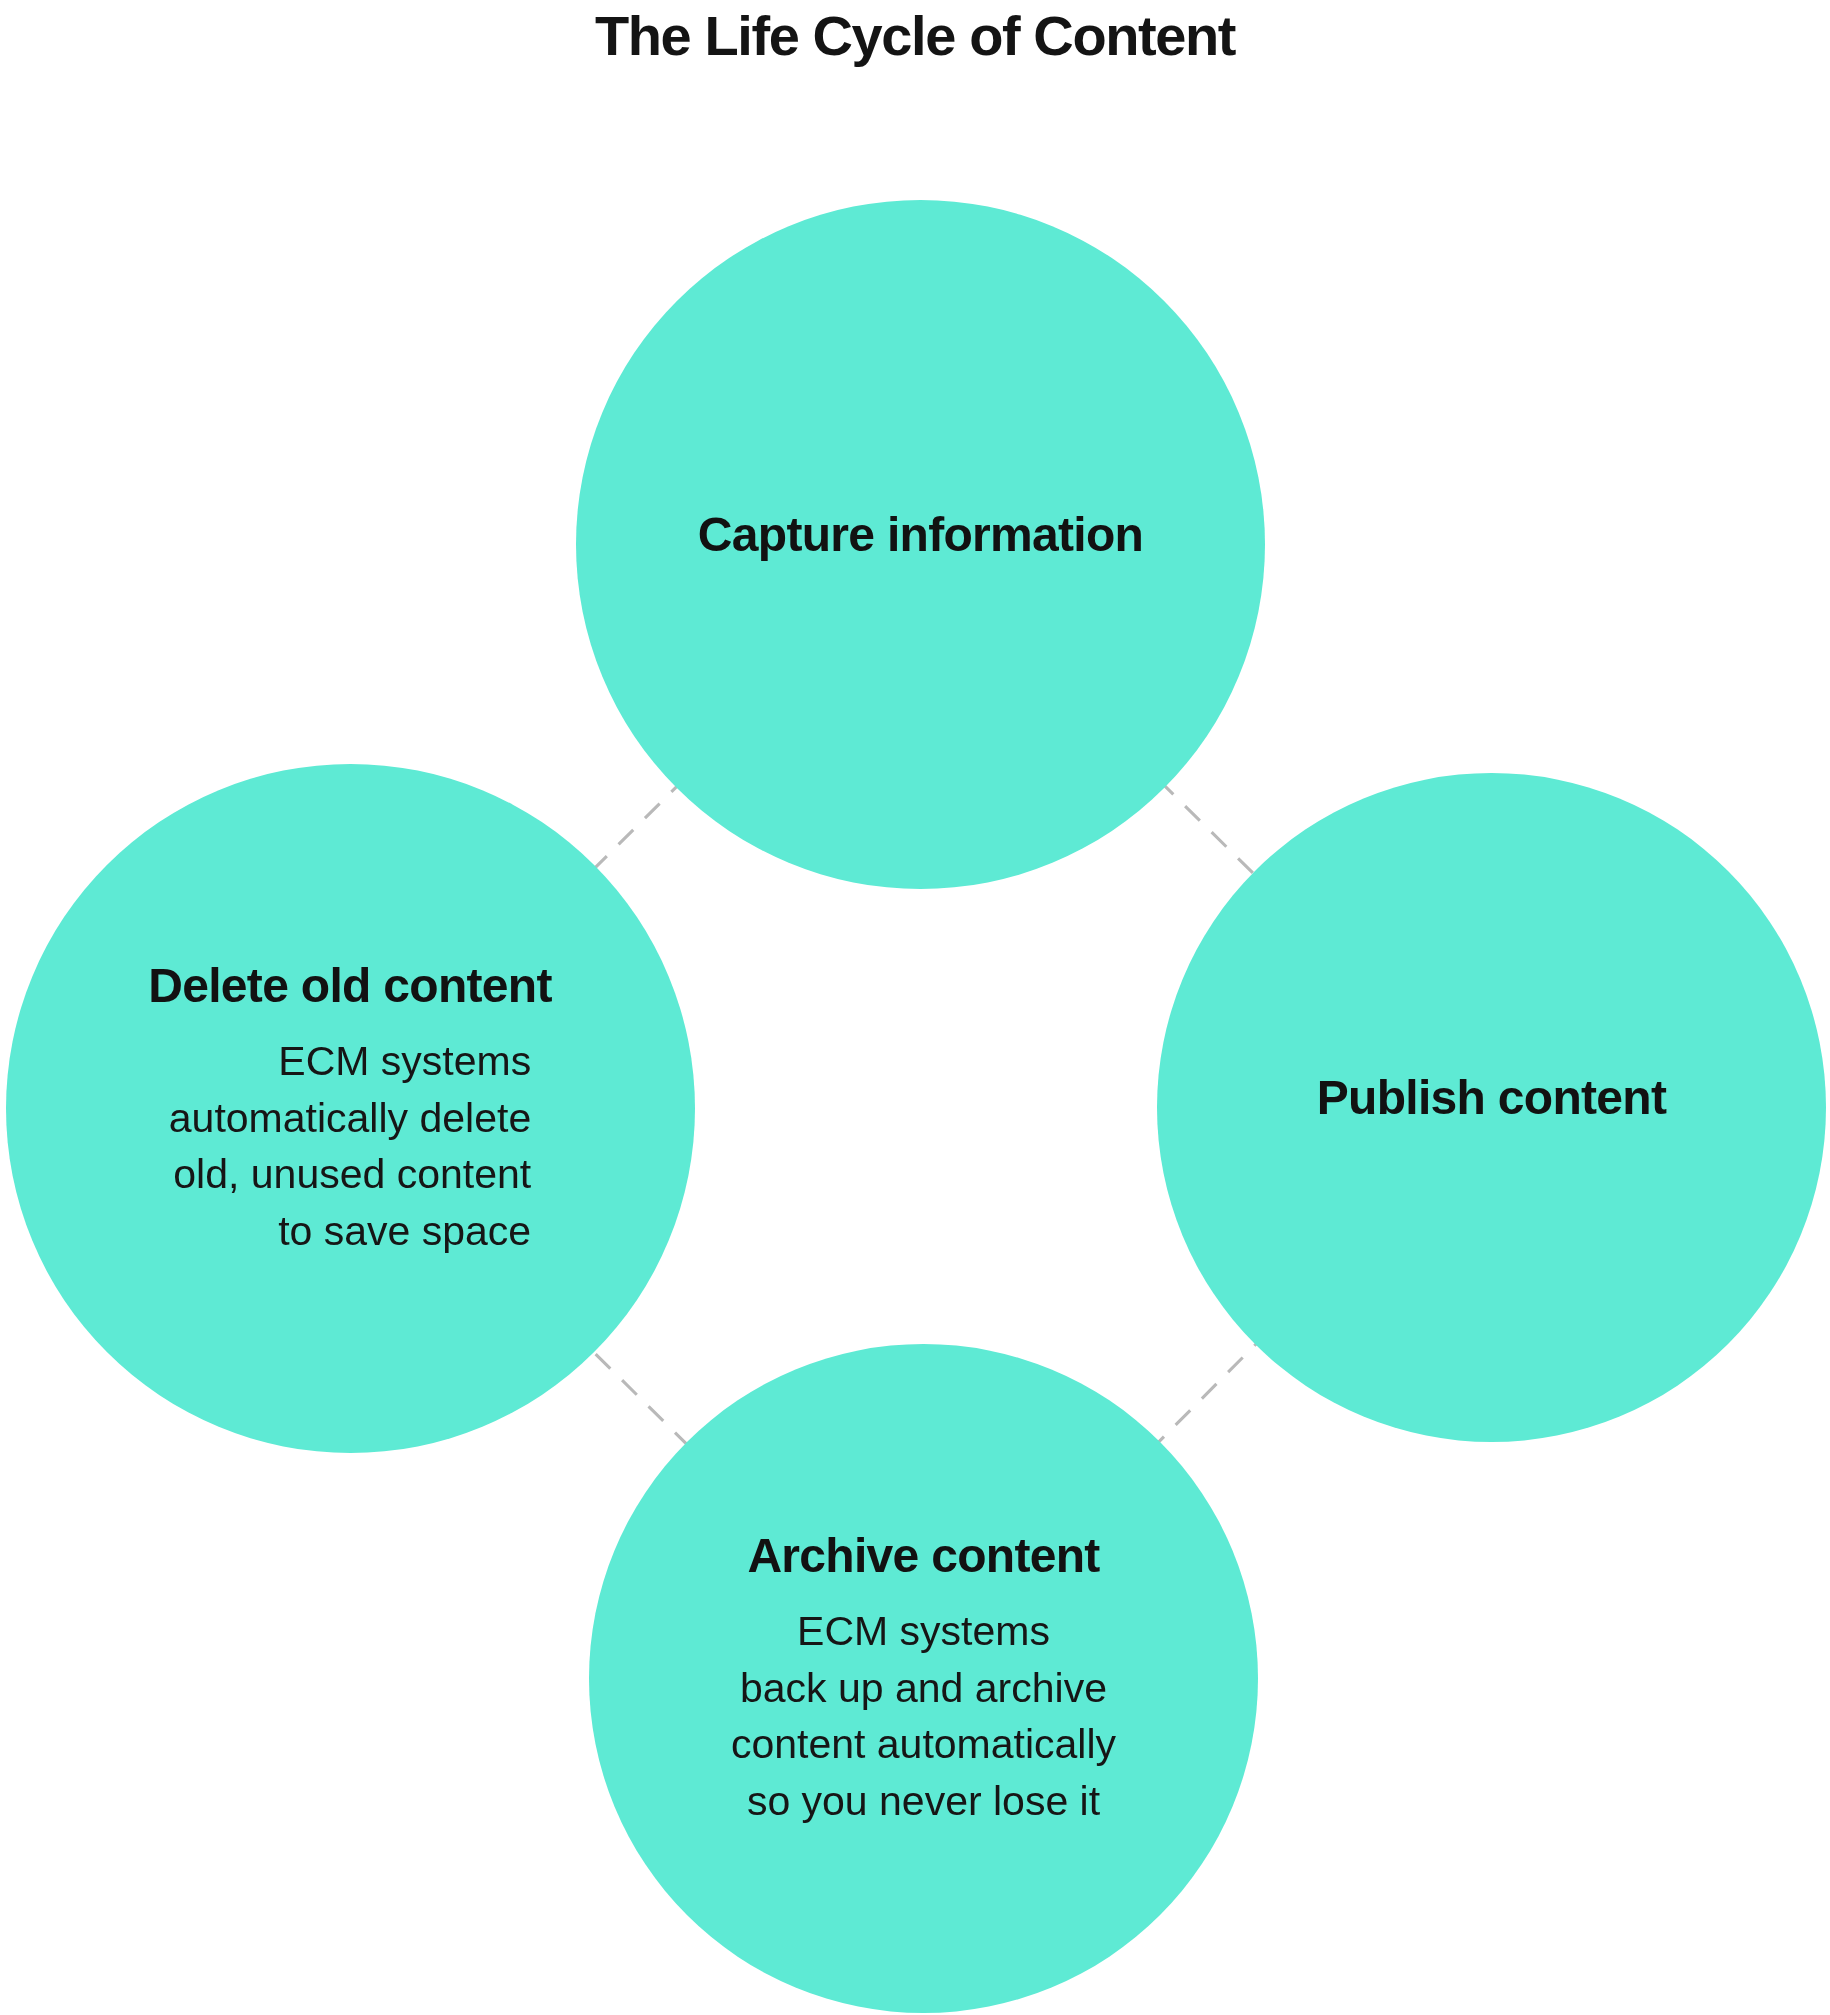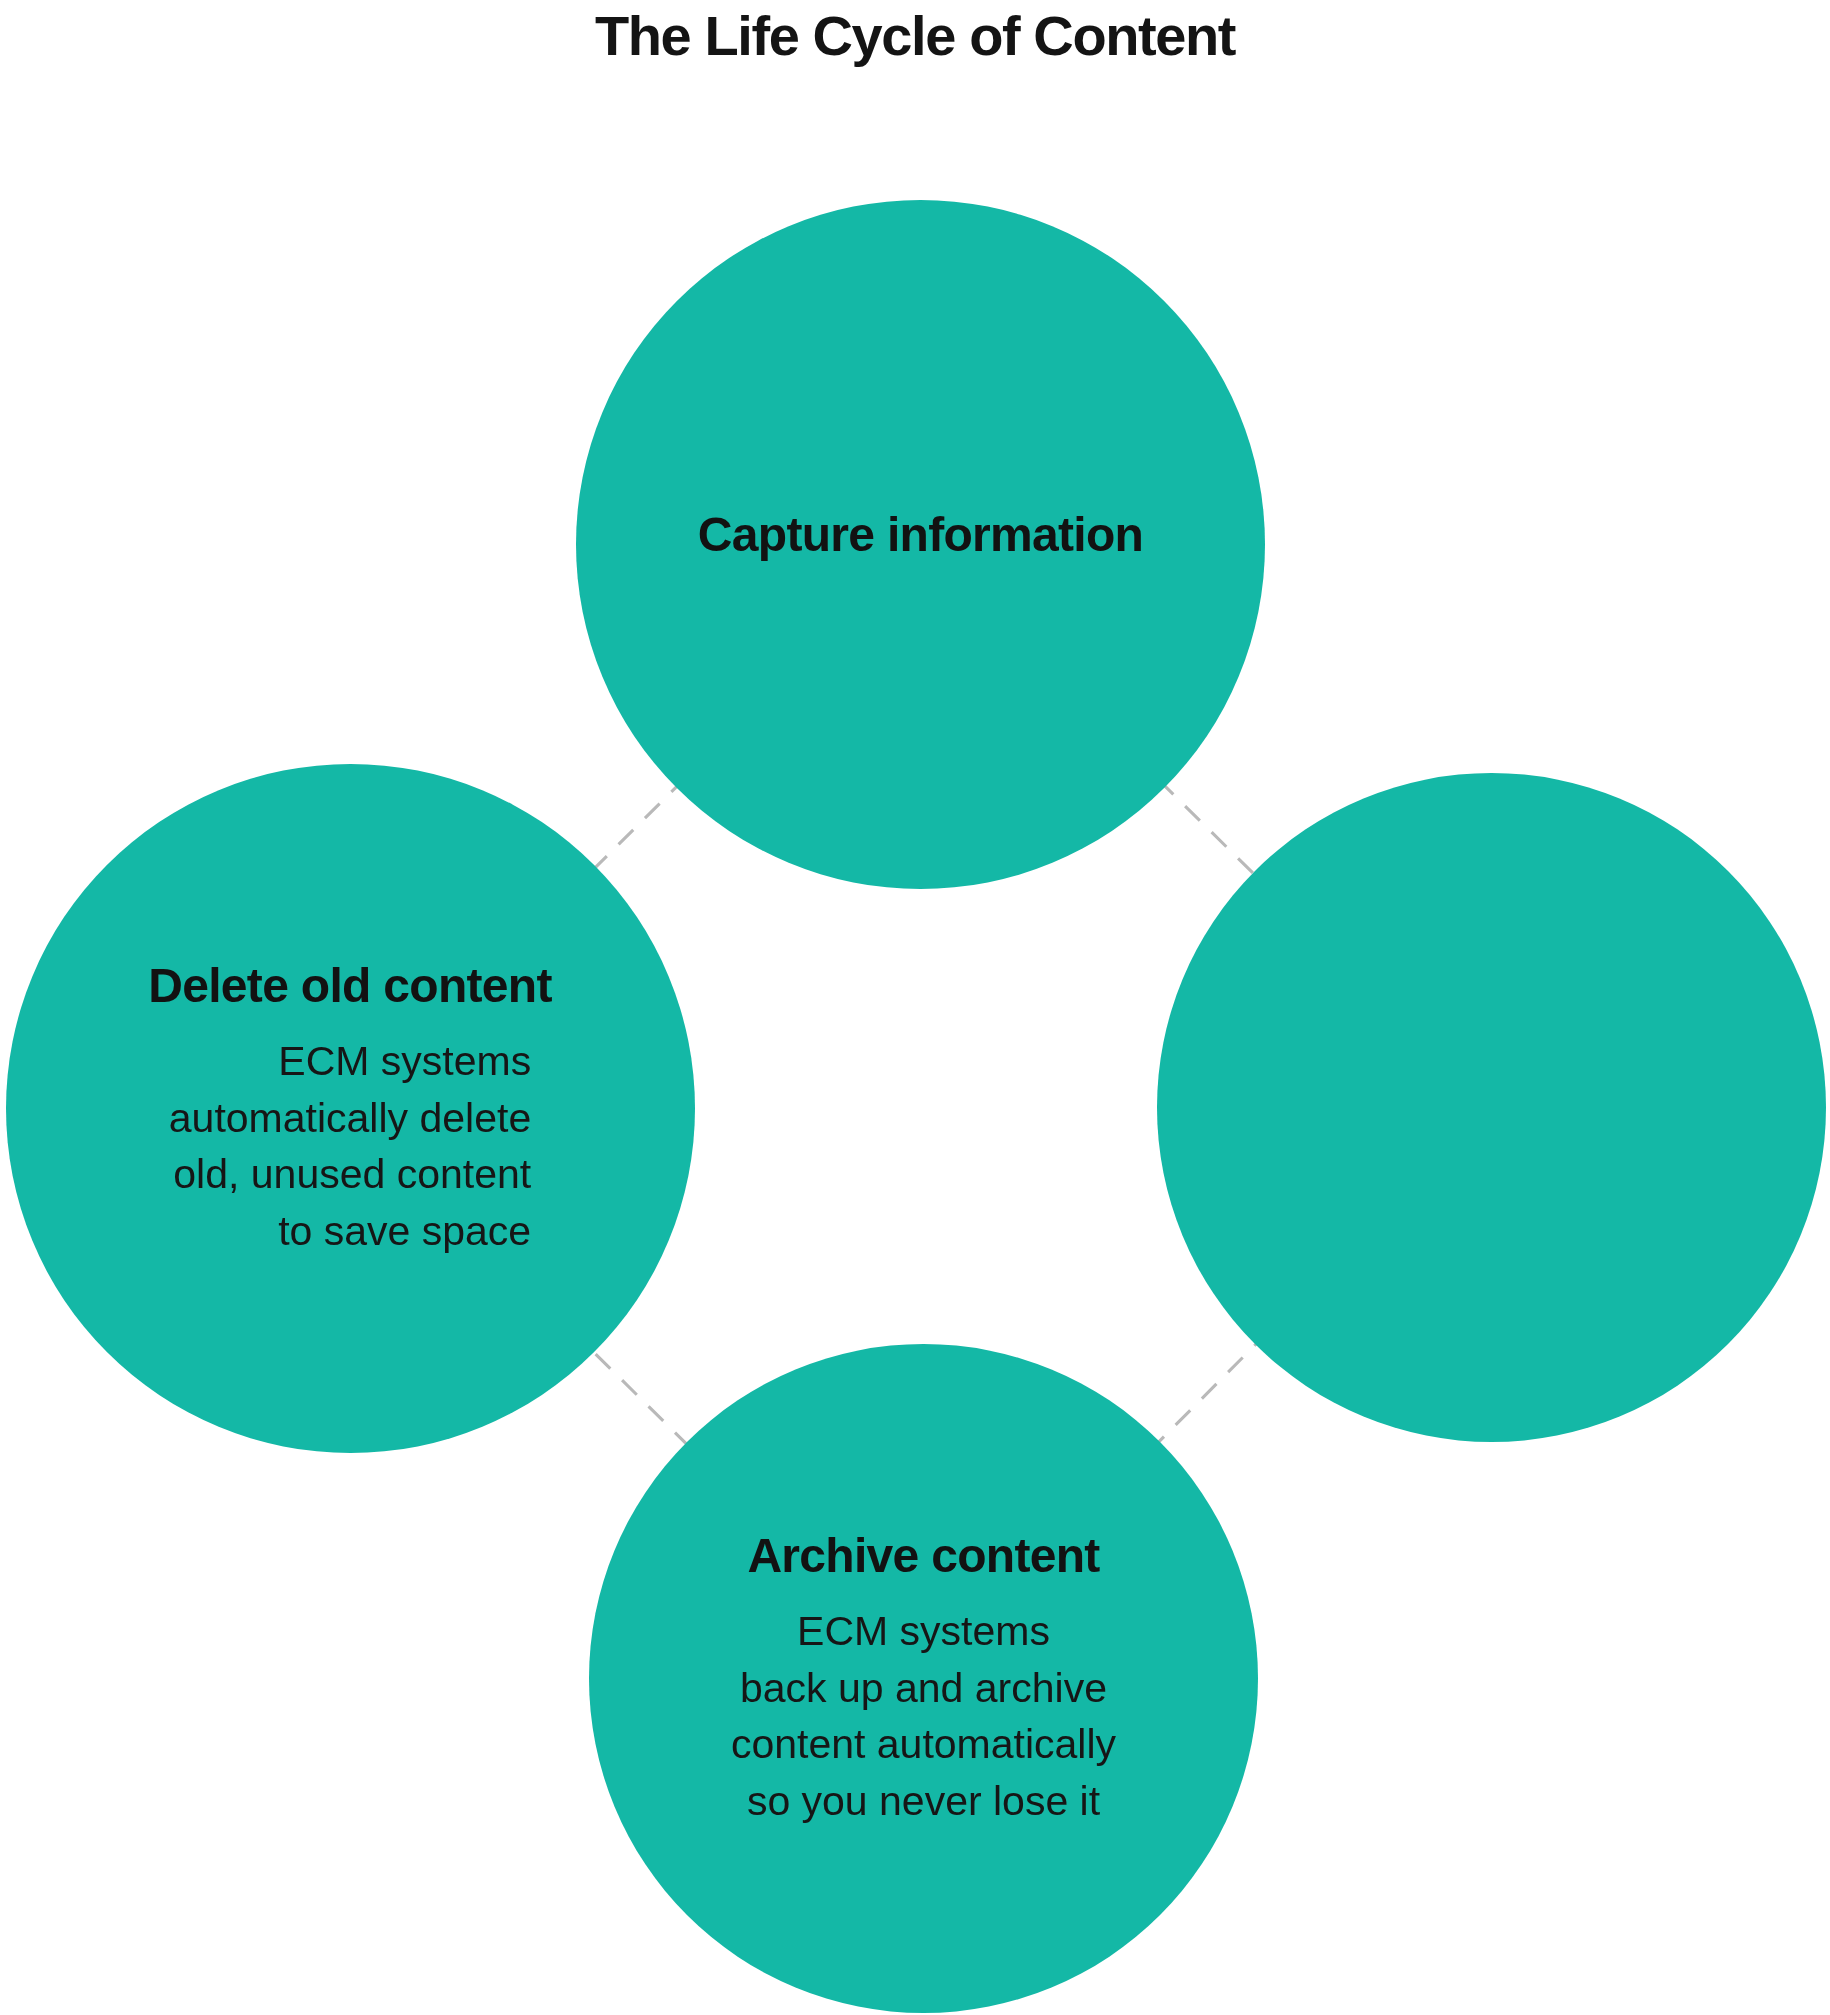--- a/index.html
+++ b/index.html
@@ -27,21 +27,21 @@
     letter-spacing: -1.4px;
   }
   svg.connectors {
     position: absolute;
     left: 0;
     top: 0;
   }
   .node {
     position: absolute;
     border-radius: 50%;
-    background: #14b8a6;
+    background: #5eead4;
     display: flex;
     flex-direction: column;
     align-items: center;
     justify-content: center;
     text-align: center;
     padding: 52px;
     box-sizing: border-box;
   }
   .node h2 {
     margin: 0 0 20.7px 0;
@@ -71,20 +71,21 @@
 
   <svg class="connectors" width="1830" height="2015" viewBox="0 0 2655 2923" aria-hidden="true">
     <path d="M 1335 790 L 2163 1607 L 1340 2435 L 508 1612 Z" fill="none" stroke="#b9b9b9" stroke-width="4.5" stroke-dasharray="30 24"></path>
   </svg>
 
   <div class="node node-capture">
     <h2>Capture information</h2>
   </div>
 
   <div class="node node-publish">
+    <h2>Publish content</h2>
   </div>
 
   <div class="node node-archive">
     <h2>Archive content</h2>
     <p>ECM systems
 back up and archive
 content automatically
 so you never lose it</p>
   </div>
 

